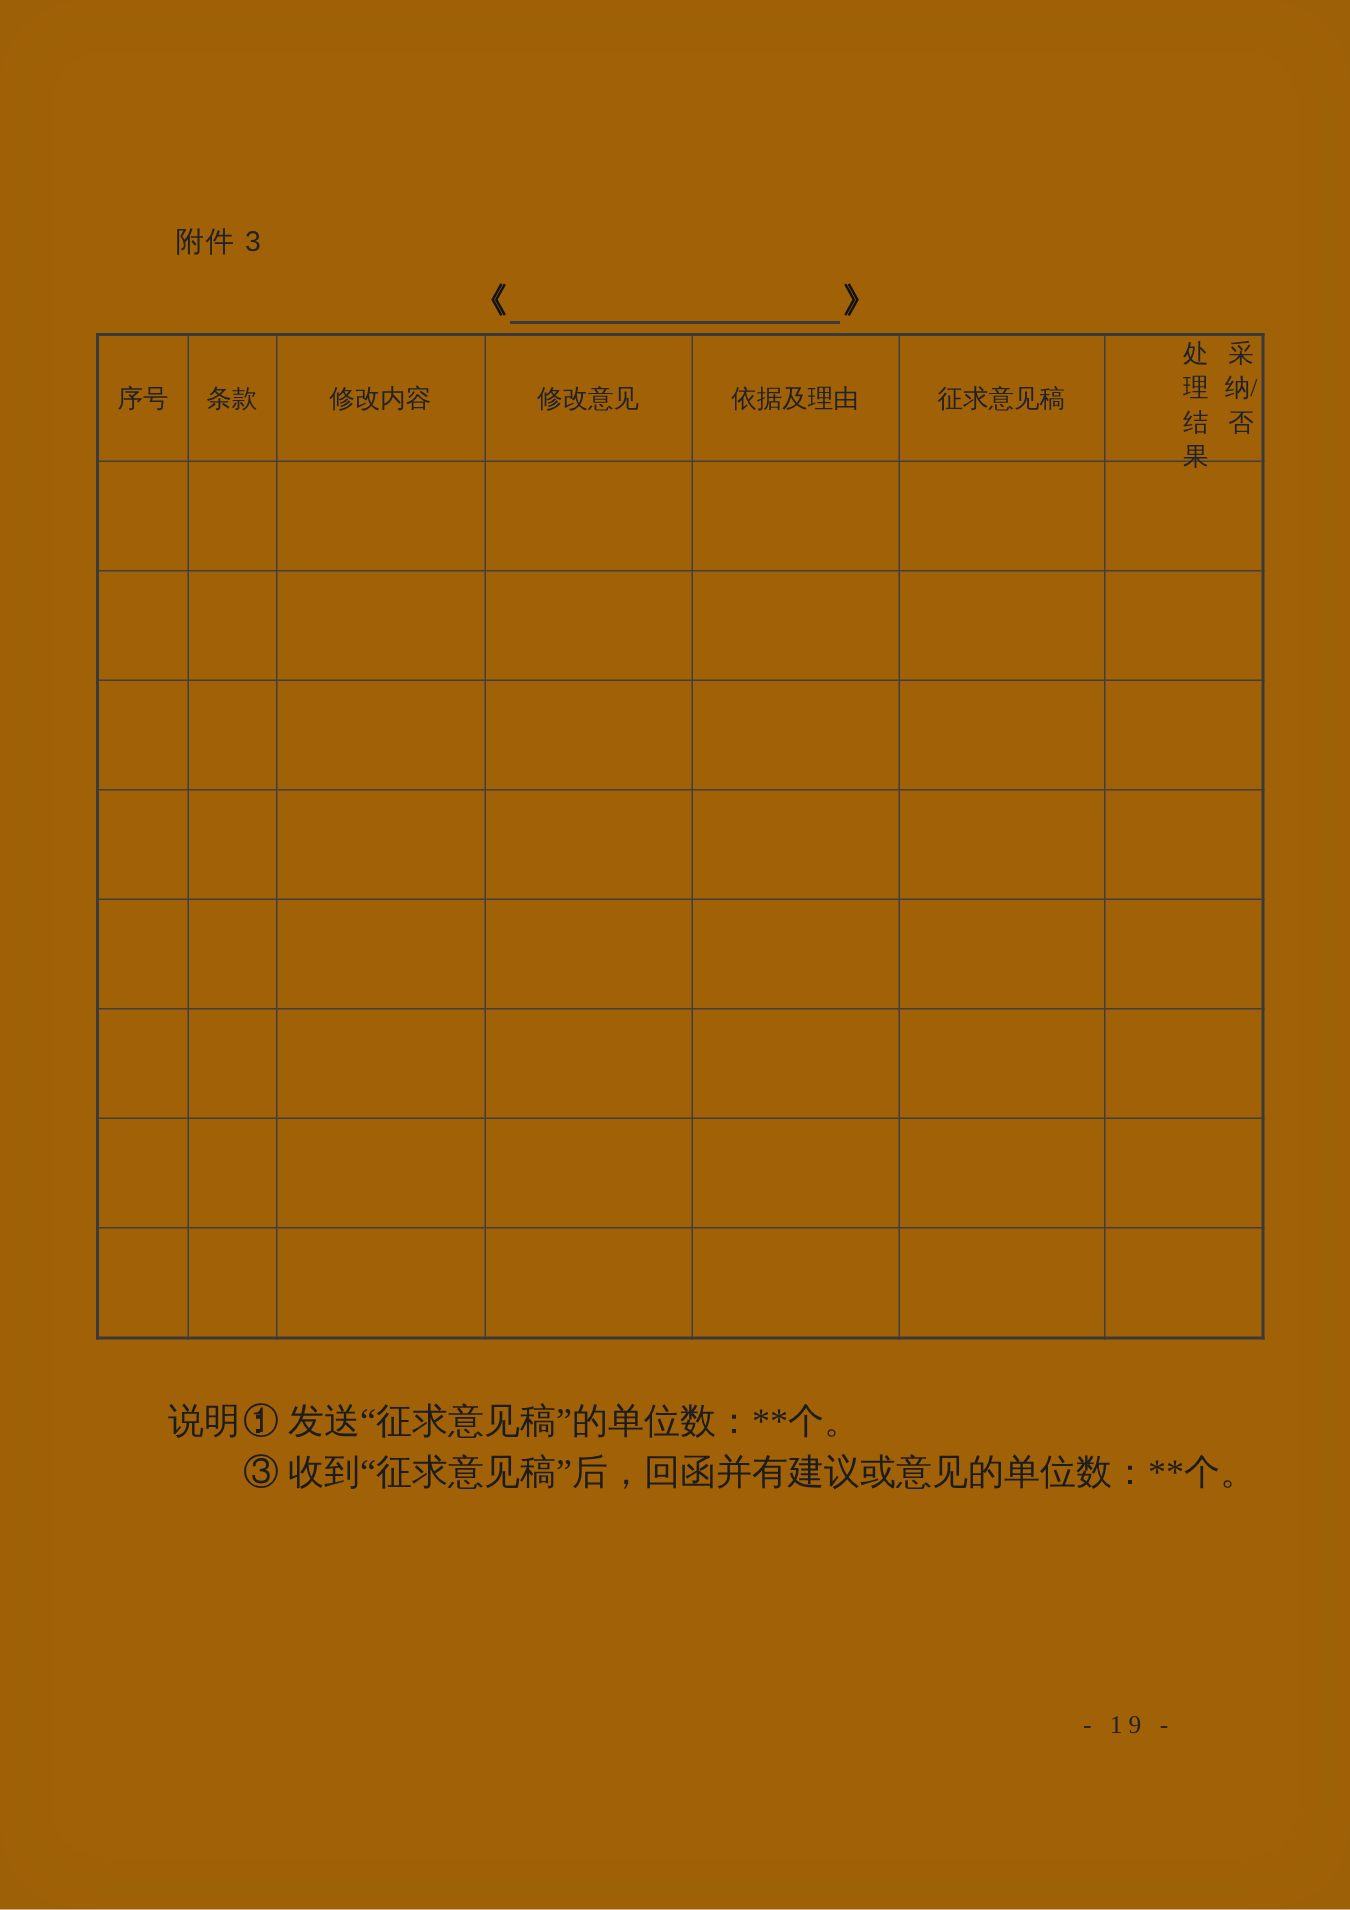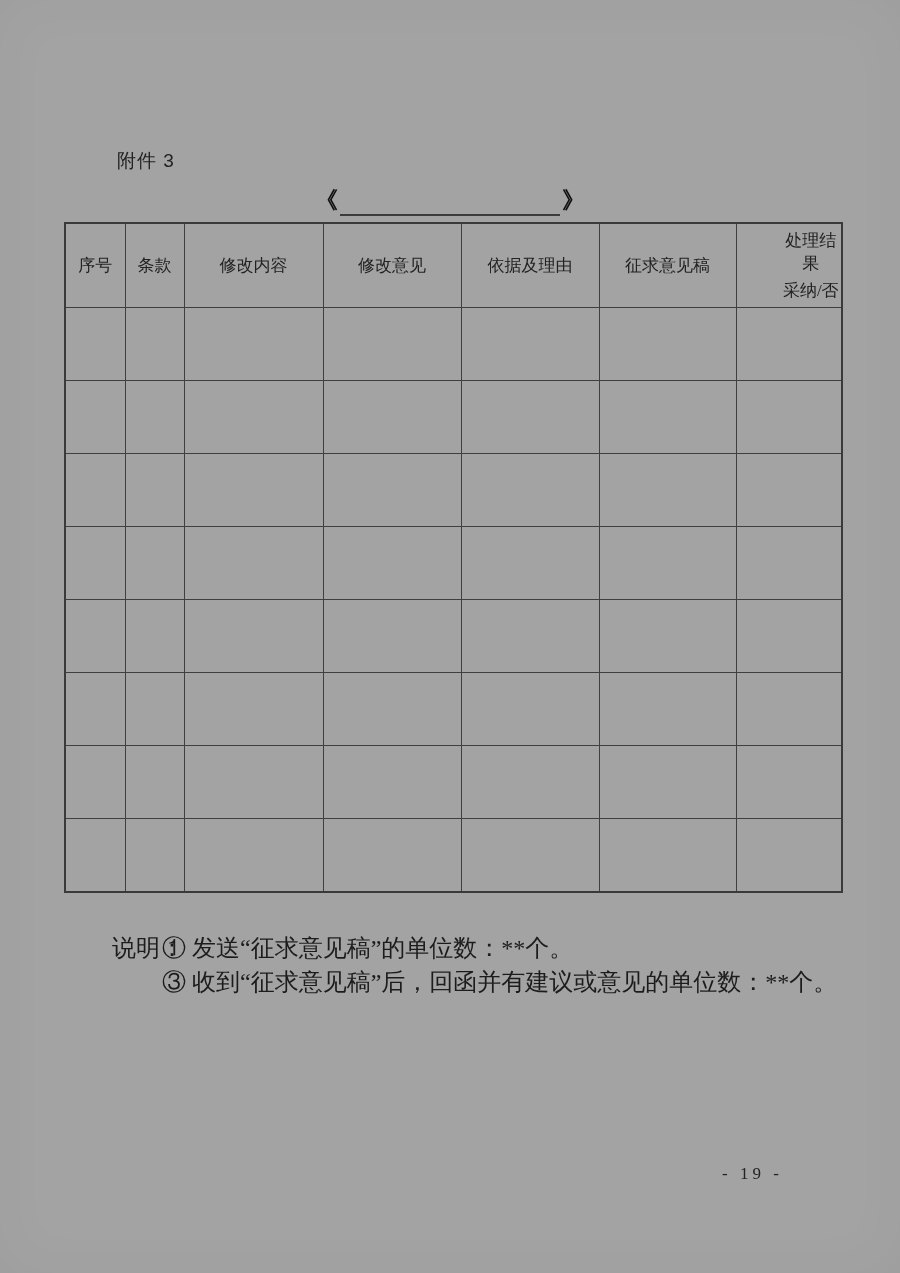--- a/index.html
+++ b/index.html
@@ -5,21 +5,21 @@
   html, body {
     margin: 0;
     padding: 0;
     background: #e8e8e6;
   }
   .page {
     position: relative;
     width: 900px;
     height: 1273px;
     margin: 0 auto;
-    background: #a3a3a3;
+    background: #a16207;
     box-shadow: inset 0 0 60px rgba(0,0,0,0.03);
     font-family: "Liberation Serif", serif;
     color: #1f1f1f;
     overflow: hidden;
   }
   .attachment-label {
     position: absolute;
     left: 117px;
     top: 148px;
     font-family: "Liberation Sans", sans-serif;
@@ -63,21 +63,21 @@
     font-weight: normal;
     font-size: 17px;
     text-align: center;
     vertical-align: middle;
     color: #222;
   }
   .summary-table thead tr { height: 83px; }
   .summary-table tbody tr { height: 73px; }
   .two-line-header {
     display: flex;
-    flex-direction: column;
+    flex-direction: row;
     justify-content: space-evenly;
     height: 83px;
     margin-left: 44px;
   }
   .notes {
     position: absolute;
     left: 112px;
     top: 932px;
     font-size: 24px;
     color: #1c1c1c;
@@ -93,21 +93,20 @@
     min-width: 50px;
     flex: 0 0 50px;
   }
   .page-number {
     position: absolute;
     left: 722px;
     top: 1140px;
     font-size: 17px;
     letter-spacing: 4px;
     color: #222;
-    margin-top: 24px;
   }
 </style>
 </head>
 <body>
 
 <div class="page">
 
   <div class="attachment-label">附件 3</div>
 
   <div class="title-row">

